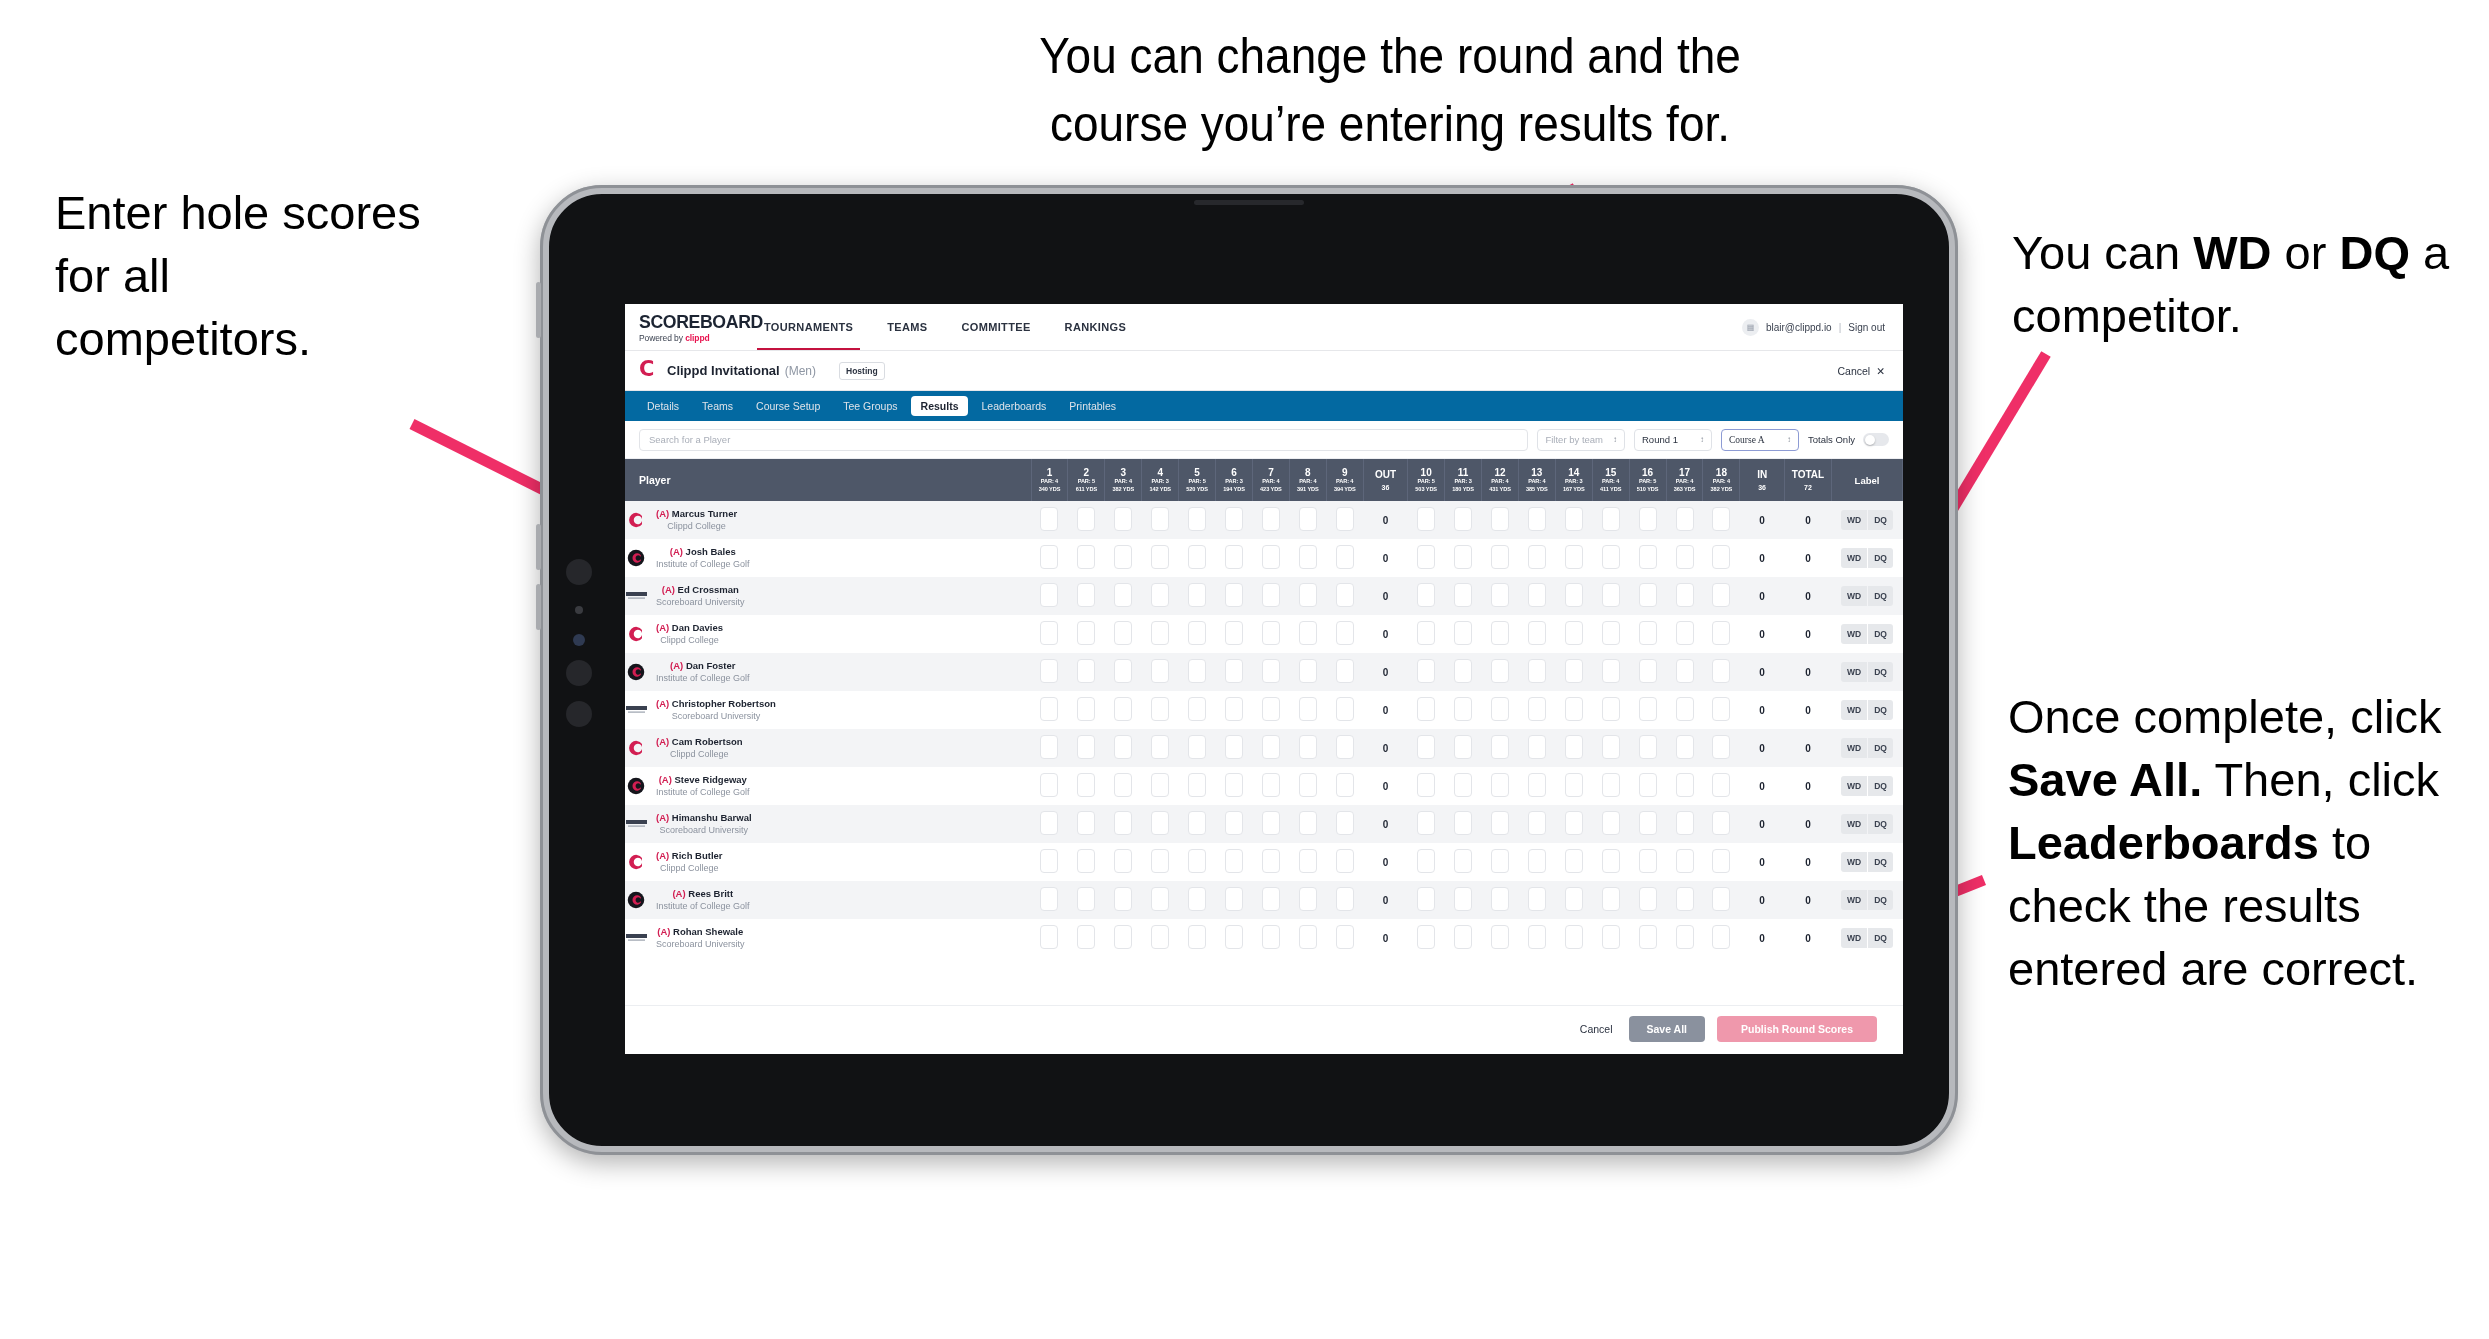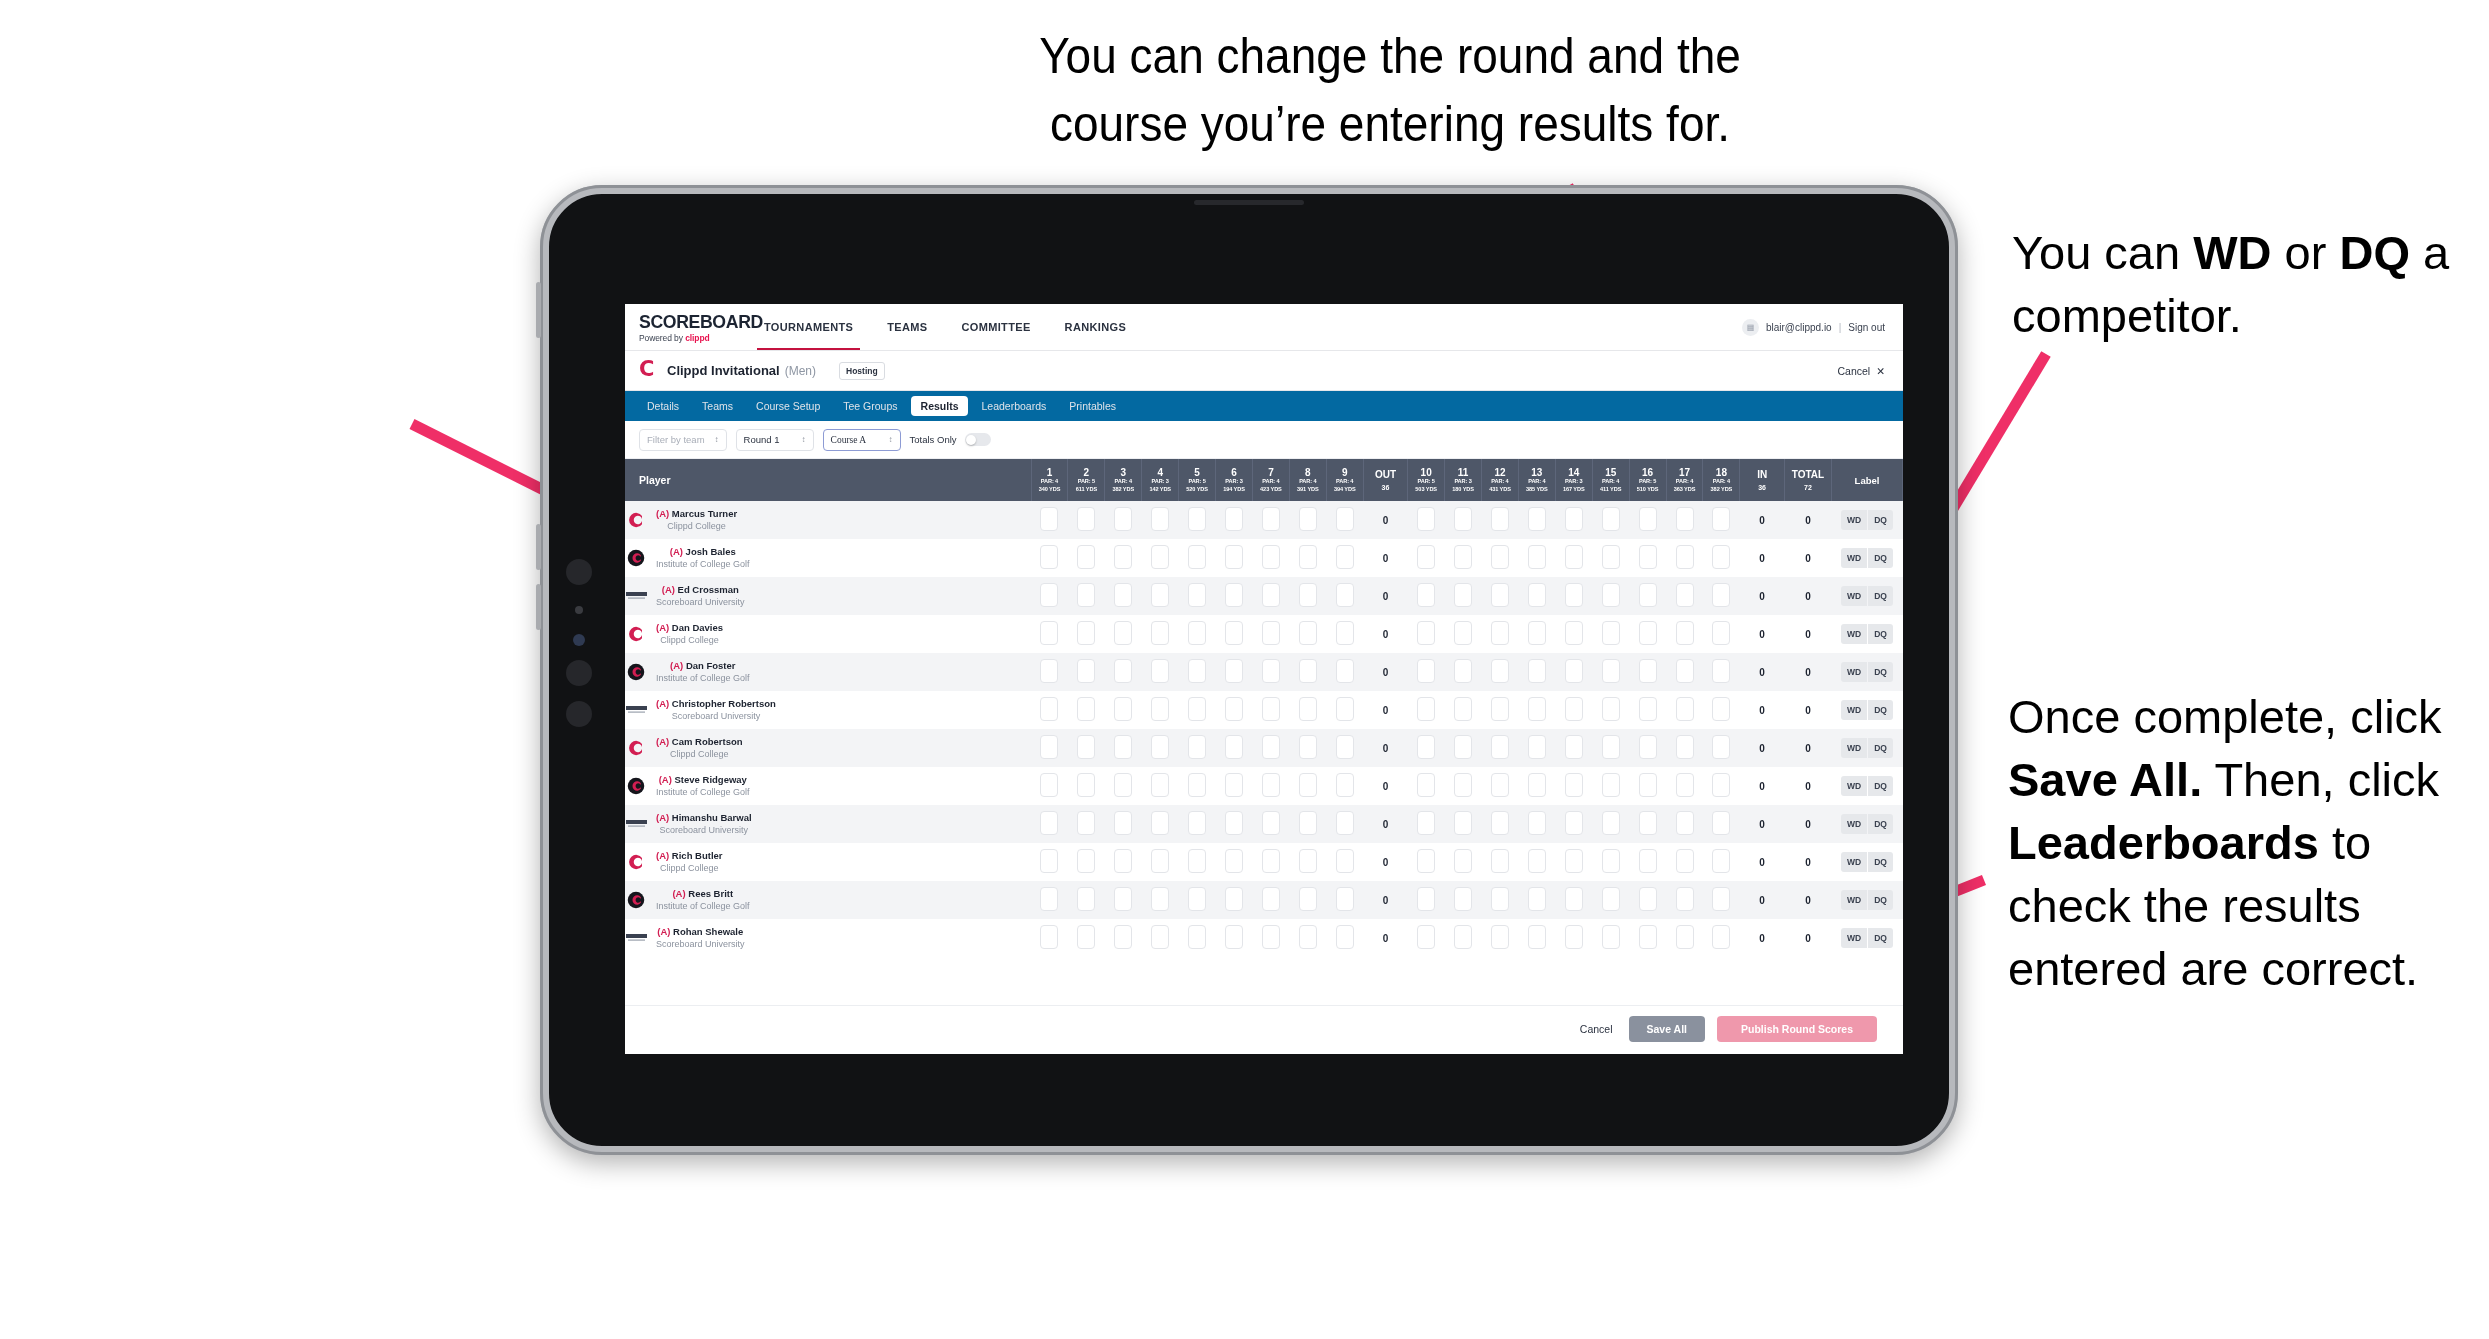--- a/index.html
+++ b/index.html
@@ -230,20 +230,21 @@
   #btn-publish { background:#ef98ac; color:#fff; border-radius:4px; padding: 7px 24px; font-weight:600;}
 </style>
 </head>
 <body>
 
 <div id="stage">
 
   <div class="anno" id="anno-top"><span>You can change the round and the</span>
 <span>course you’re entering results for.</span></div>
 
+  <div class="anno" id="anno-left"><span>Enter hole scores for all competitors.</span></div>
 
   <div class="anno" id="anno-wd"><span>You can </span><b>WD</b><span> or </span><b>DQ</b><span> a competitor.</span></div>
 
   <div class="anno" id="anno-save"><span>Once complete, click </span><b>Save All.</b><span> Then, click </span><b>Leaderboards</b><span> to check the results entered are correct.</span></div>
 
   <svg class="arrow" style="left:0;top:0;width:2489px;height:1339px;">
     <defs>
       <marker id="ah" markerWidth="6" markerHeight="6" refX="2.6" refY="3" orient="auto">
         <path d="M0,0 L6,3 L0,6 L1.4,3 Z" fill="#ef2f67"></path>
       </marker>
@@ -305,20 +306,23 @@
         <div class="subnav-item">Details</div>
         <div class="subnav-item">Teams</div>
         <div class="subnav-item">Course Setup</div>
         <div class="subnav-item">Tee Groups</div>
         <div class="subnav-item active">Results</div>
         <div class="subnav-item">Leaderboards</div>
         <div class="subnav-item">Printables</div>
       </div>
 
       <div id="filterbar">
+        <div id="searchbox">
+          <span>Search for a Player</span>
+        </div>
         <div class="selectbox placeholder">
           <span>Filter by team</span>
           <span class="caret">↕</span>
         </div>
         <div class="selectbox">
           <span>Round 1</span>
           <span class="caret">↕</span>
         </div>
         <div class="selectbox focused">
           <span>Course A</span>

